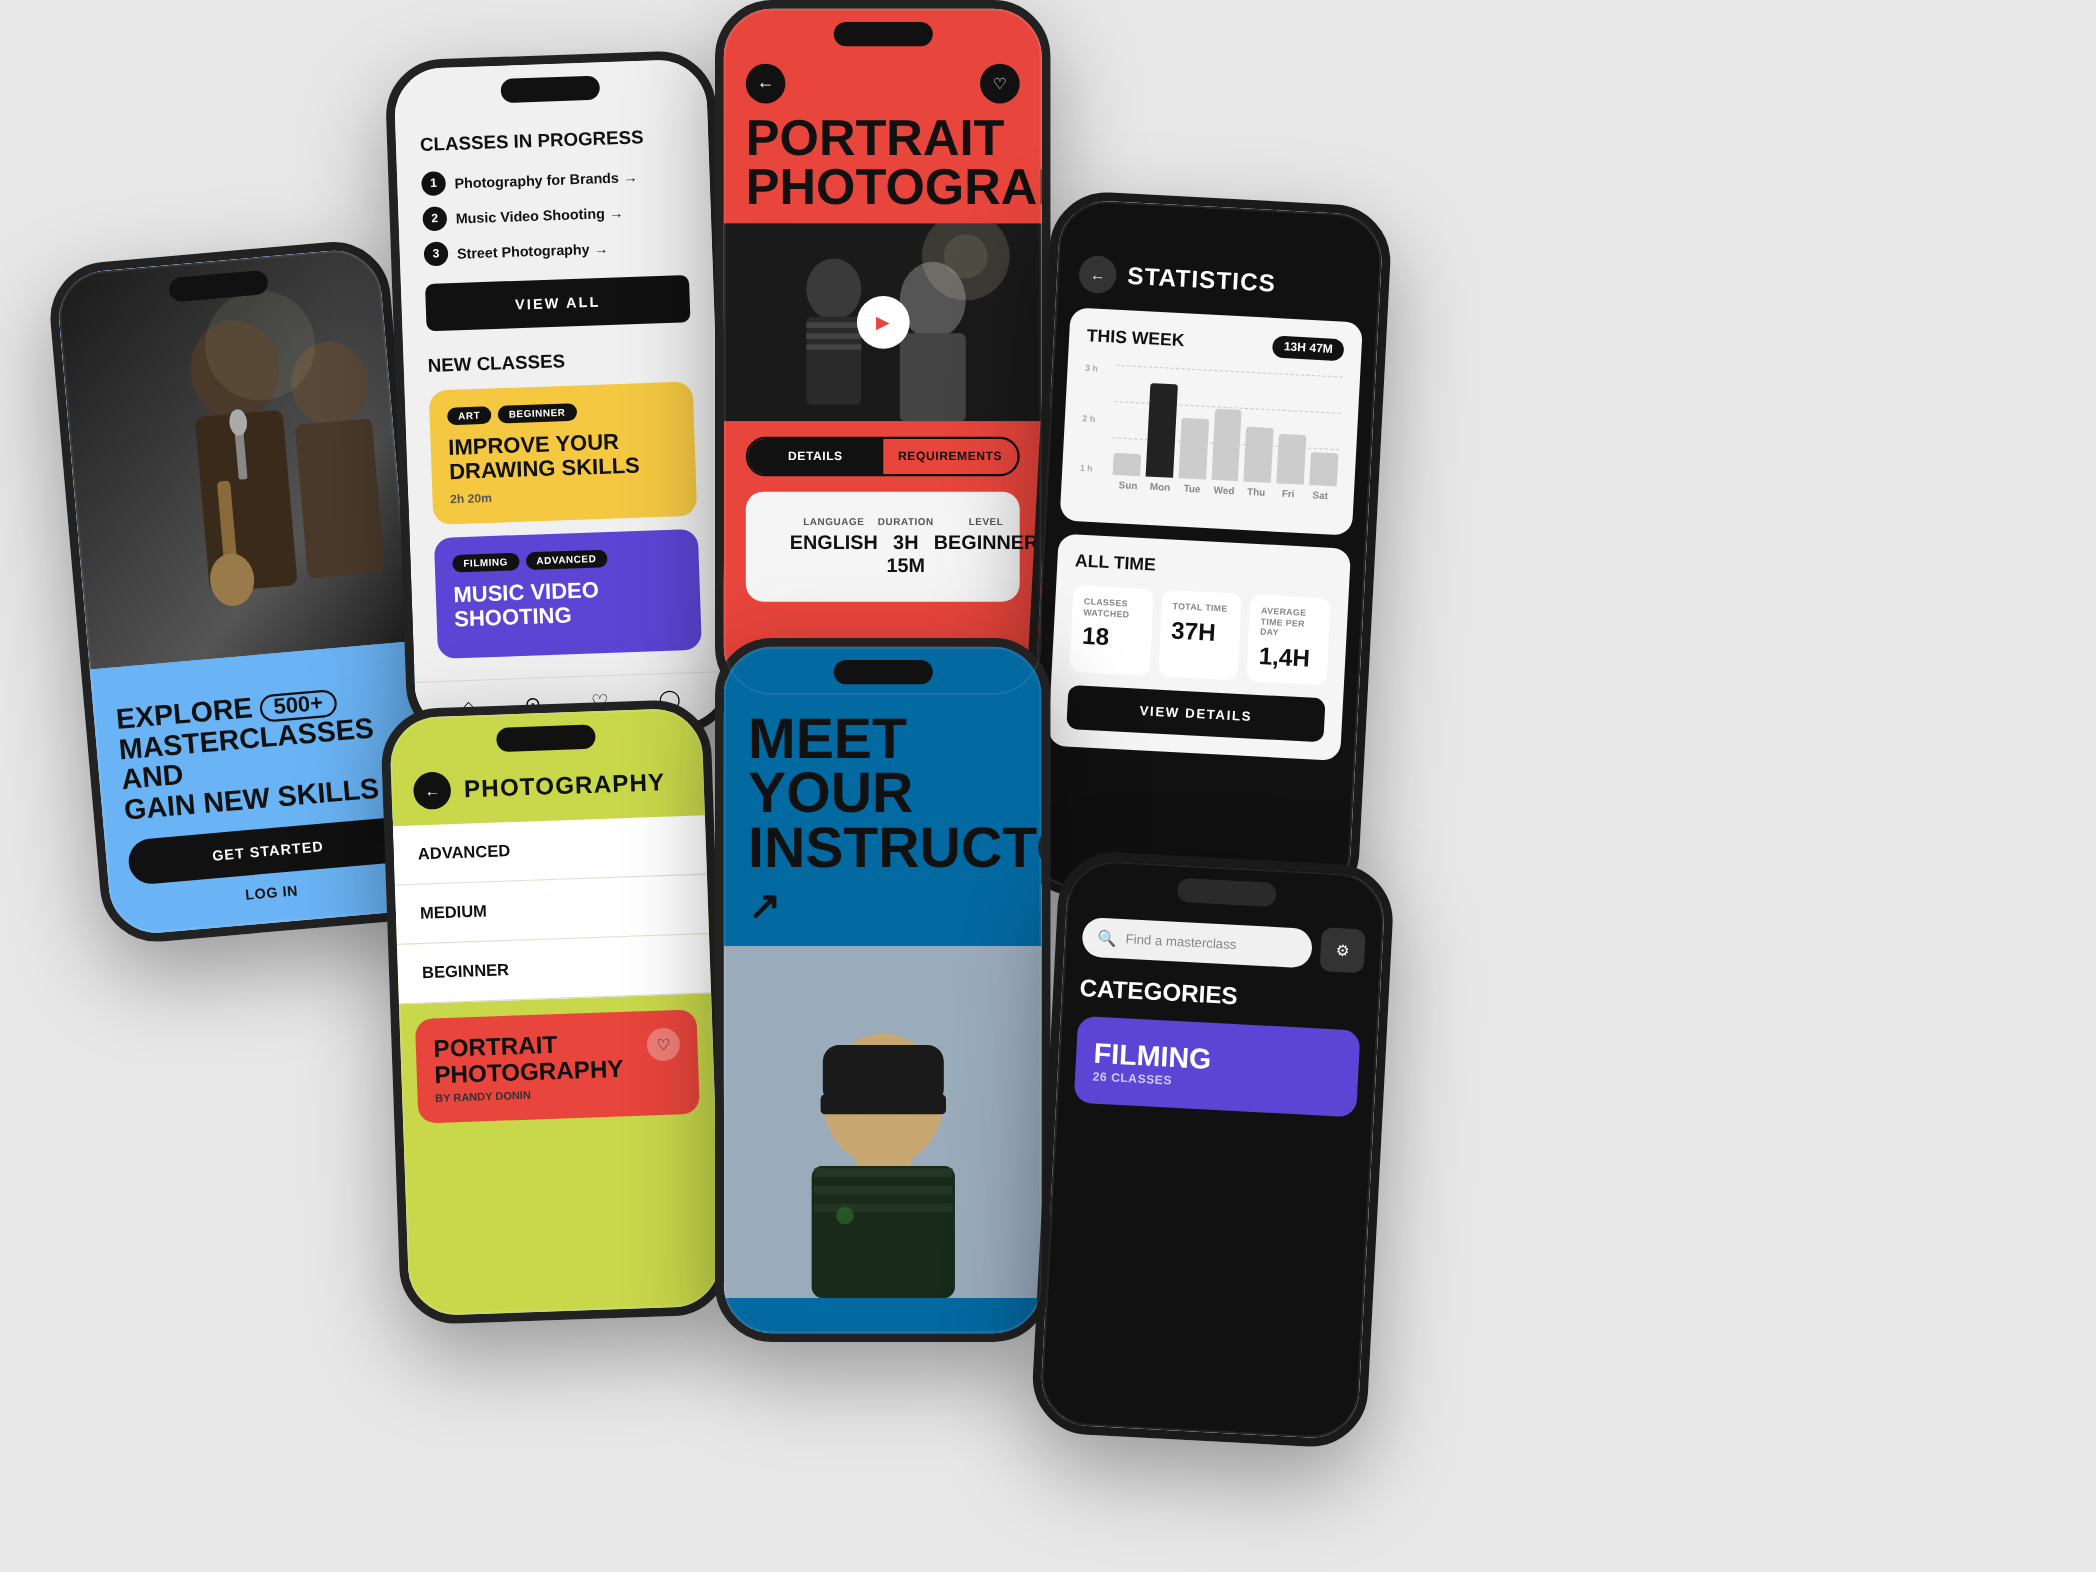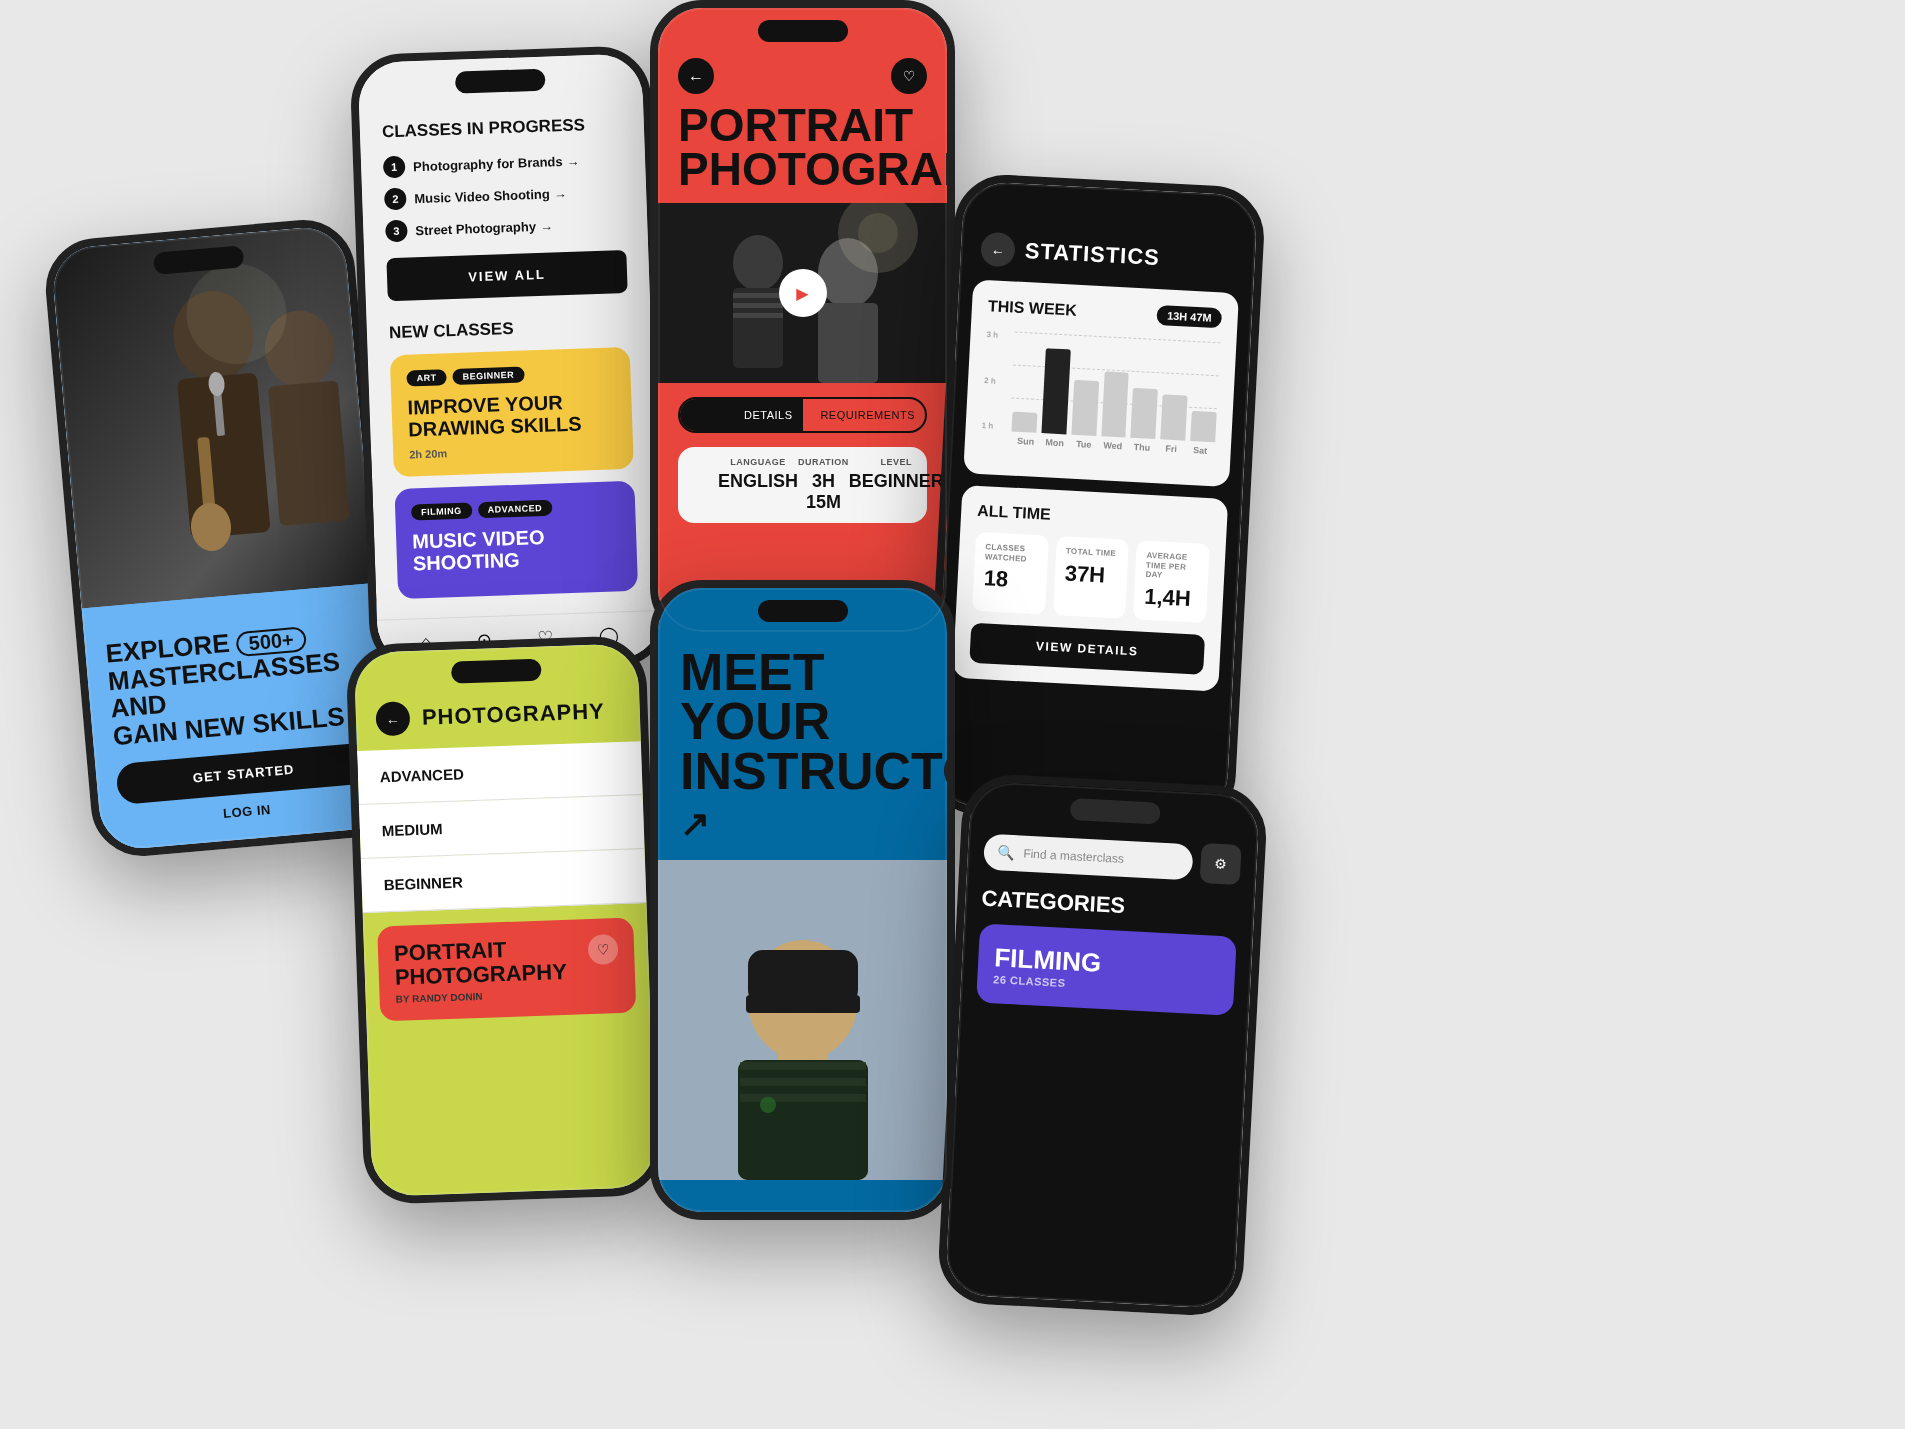--- a/index.html
+++ b/index.html
@@ -318,23 +318,23 @@
     .phone3-tabs {
       display: flex;
       margin: 14px 20px;
       border-radius: 25px;
       overflow: hidden;
       border: 2px solid #111;
     }
     .phone3-tab {
       flex: 1;
       padding: 10px;
-      text-align: right;
+      text-align: center;
       font-size: 11px;
-      font-weight: 400;
+      font-weight: 700;
       text-transform: uppercase;
       letter-spacing: 0.5px;
       cursor: pointer;
     }
     .phone3-tab.active {
       background: #111;
       color: #fff;
     }
     .phone3-tab.inactive {
       background: transparent;
@@ -359,21 +359,21 @@
     .phone3-detail-value {
       font-family: 'Arial Black', Arial, sans-serif;
       font-size: 18px;
       font-weight: 900;
       color: #111;
       text-transform: uppercase;
     }
     .phone3-details-bg {
       background: #f5f5f5;
       border-radius: 16px;
-      padding: 10px 20px;
+      padding: 22px 20px;
       margin: 14px 20px;
     }
 
     
     .phone4 {
       left: 940px;
       top: 180px;
       width: 310px;
       height: 640px;
       border: 8px solid #1a1a1a;

